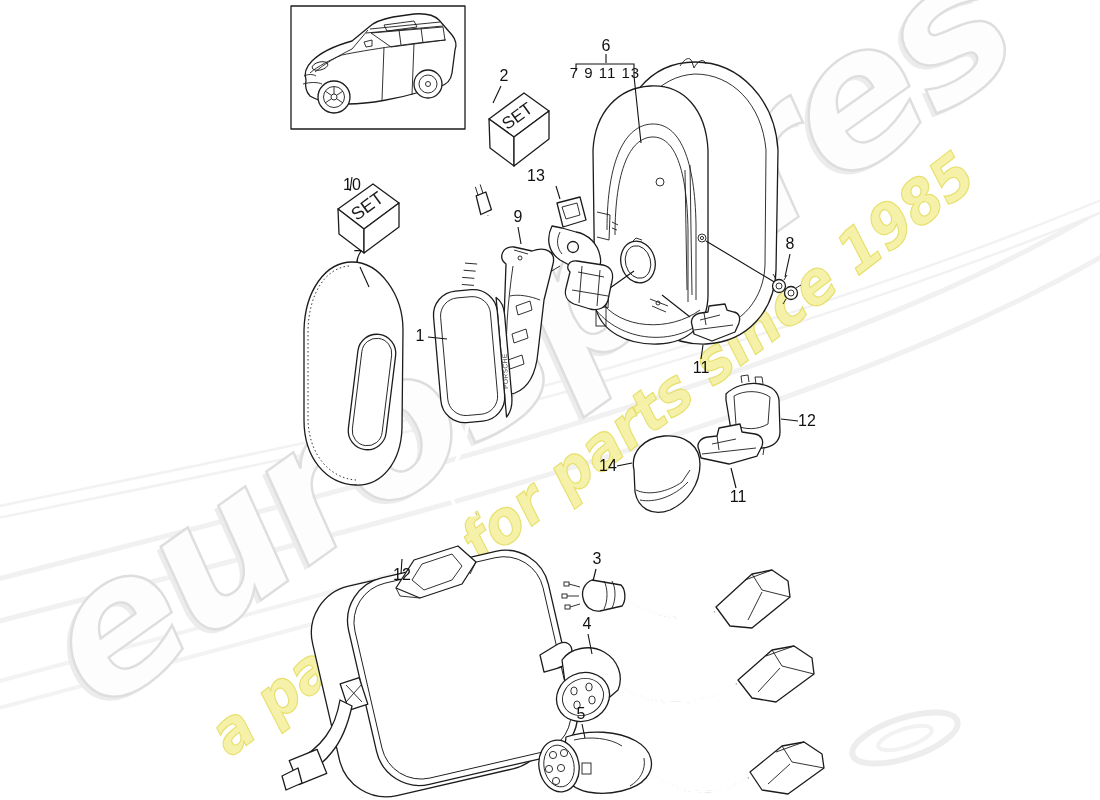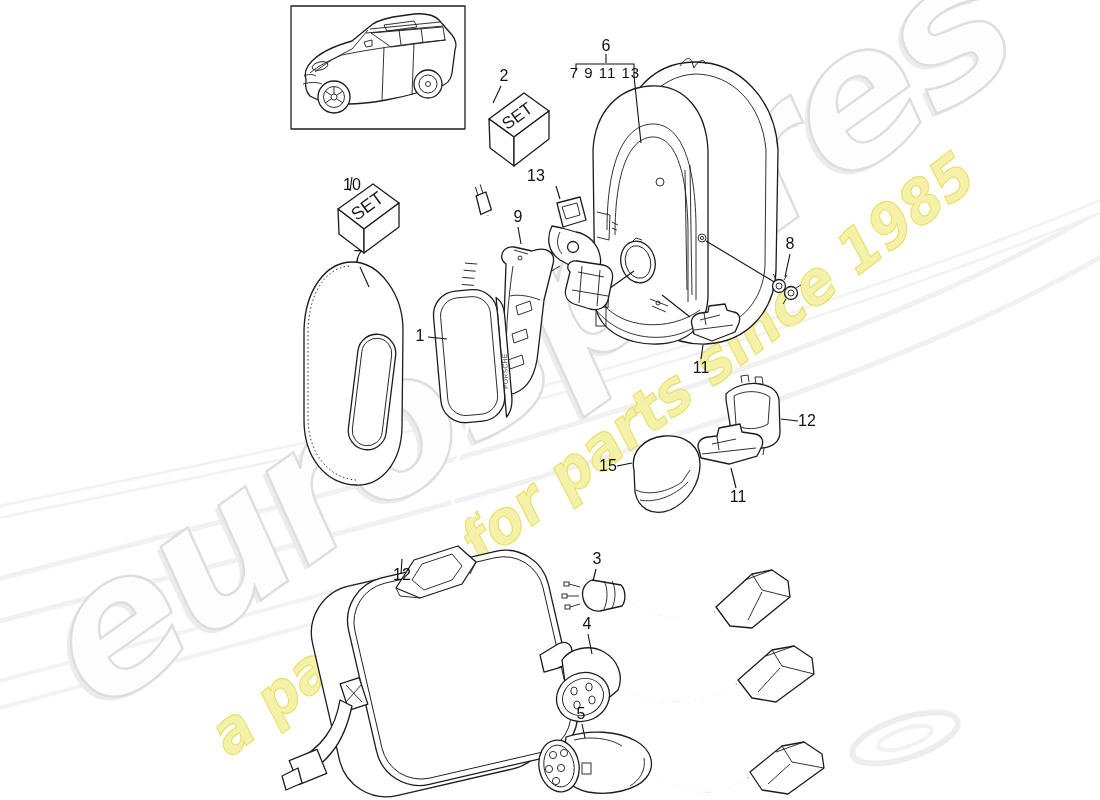--- a/index.html
+++ b/index.html
@@ -287,20 +287,20 @@
 <div class="plabel" style="left:606px;top:46px">6</div>
 <div class="plabel small" style="left:605px;top:72px">7 9 11 13</div>
 <div class="plabel" style="left:352px;top:185px">10</div>
 <div class="plabel" style="left:536px;top:176px">13</div>
 <div class="plabel" style="left:358px;top:257px">7</div>
 <div class="plabel" style="left:518px;top:217px">9</div>
 <div class="plabel" style="left:420px;top:336px">1</div>
 <div class="plabel" style="left:790px;top:244px">8</div>
 <div class="plabel" style="left:701px;top:368px">11</div>
 <div class="plabel" style="left:807px;top:421px">12</div>
-<div class="plabel" style="left:608px;top:466px">15</div>
+<div class="plabel" style="left:608px;top:466px">14</div>
 <div class="plabel" style="left:738px;top:497px">11</div>
 <div class="plabel" style="left:402px;top:575px">12</div>
 <div class="plabel" style="left:597px;top:559px">3</div>
 <div class="plabel" style="left:587px;top:624px">4</div>
 <div class="plabel" style="left:581px;top:714px">5</div>
 
 </div>
 
 </body></html>

